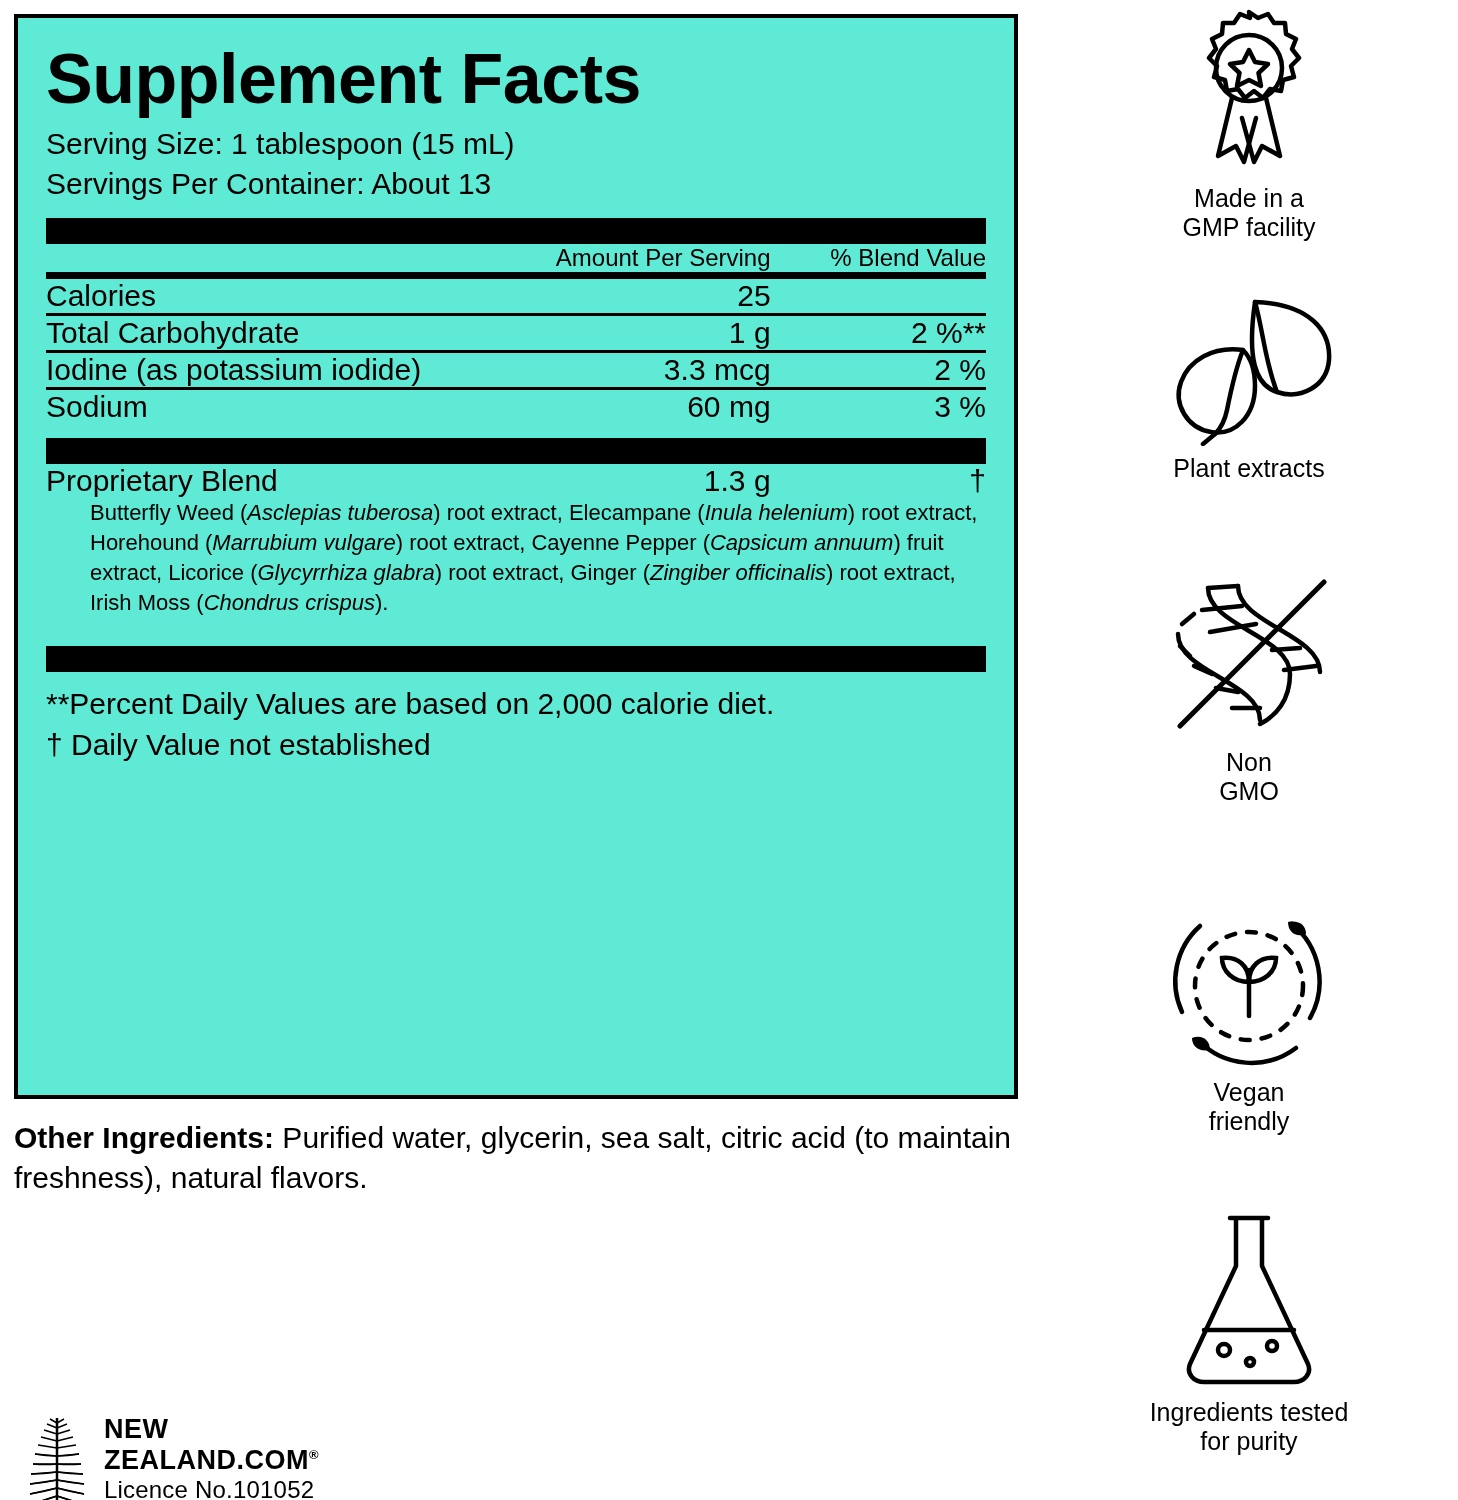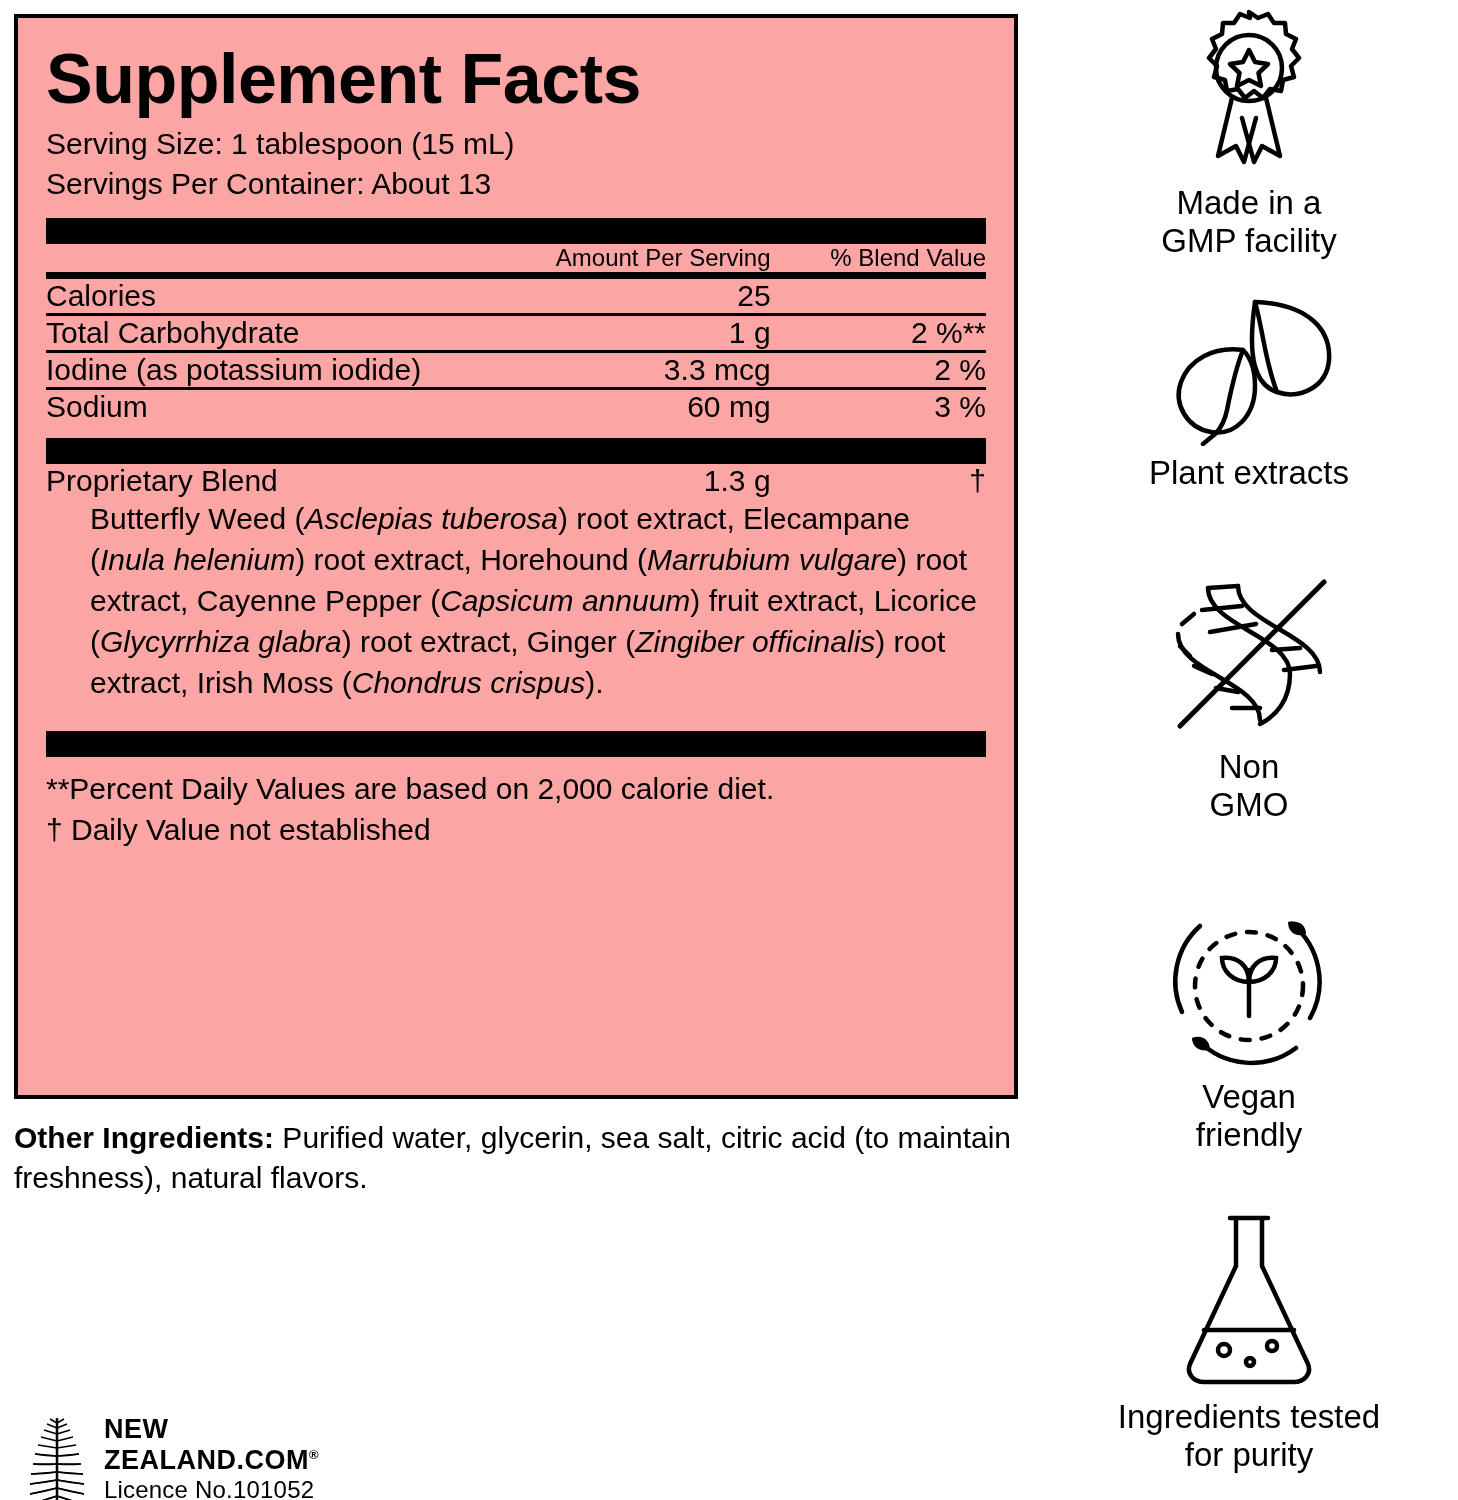--- a/index.html
+++ b/index.html
@@ -38,21 +38,21 @@
   }
 
   
   .sf-box {
     position: absolute;
     left: 0;
     top: 0;
     width: 1004px;
     height: 1085px;
     border: 4px solid #000;
-    background: #fca5a5;
+    background: #5eead4;
   }
   .sf-inner {
     padding: 18px 28px 0 28px;
   }
   .sf-title {
     font-size: 70px;
     font-weight: bold;
     letter-spacing: -0.5px;
     line-height: 1.0;
     margin: 8px 0 10px 0;
@@ -92,21 +92,21 @@
   .col-amt  { width: 33%; text-align: right !important; padding-right: 18px !important; }
   .col-dv   { width: 21%; text-align: right !important; }
 
   .nut-row td {
     padding: 11px 0 11px 0;
   }
   .cellline { border-top: 3px solid #000; }
 
   .blend-name td { padding: 14px 0 6px 0; }
   .blend-list {
-    font-size: 30px;
+    font-size: 22px;
     line-height: 1.37;
     padding: 0 4px 14px 44px;
   }
   .blend-list i { font-style: italic; }
 
   .footnotes {
     font-size: 30px;
     line-height: 1.35;
     padding: 12px 0 0 0;
   }
@@ -154,21 +154,21 @@
 
   
   .badge {
     position: absolute;
     left: 0;
     width: 418px;
     text-align: center;
   }
   .badge svg { display: block; margin: 0 auto; }
   .badge-label {
-    font-size: 33px;
+    font-size: 25px;
     line-height: 1.16;
     margin-top: 8px;
     white-space: pre-line;
     text-align: center;
   }
   #badge-gmp     { top: 6px; }
   #badge-plant   { top: 286px; }
   #badge-nongmo  { top: 570px; }
   #badge-vegan   { top: 900px; }
   #badge-tested  { top: 1210px; }

